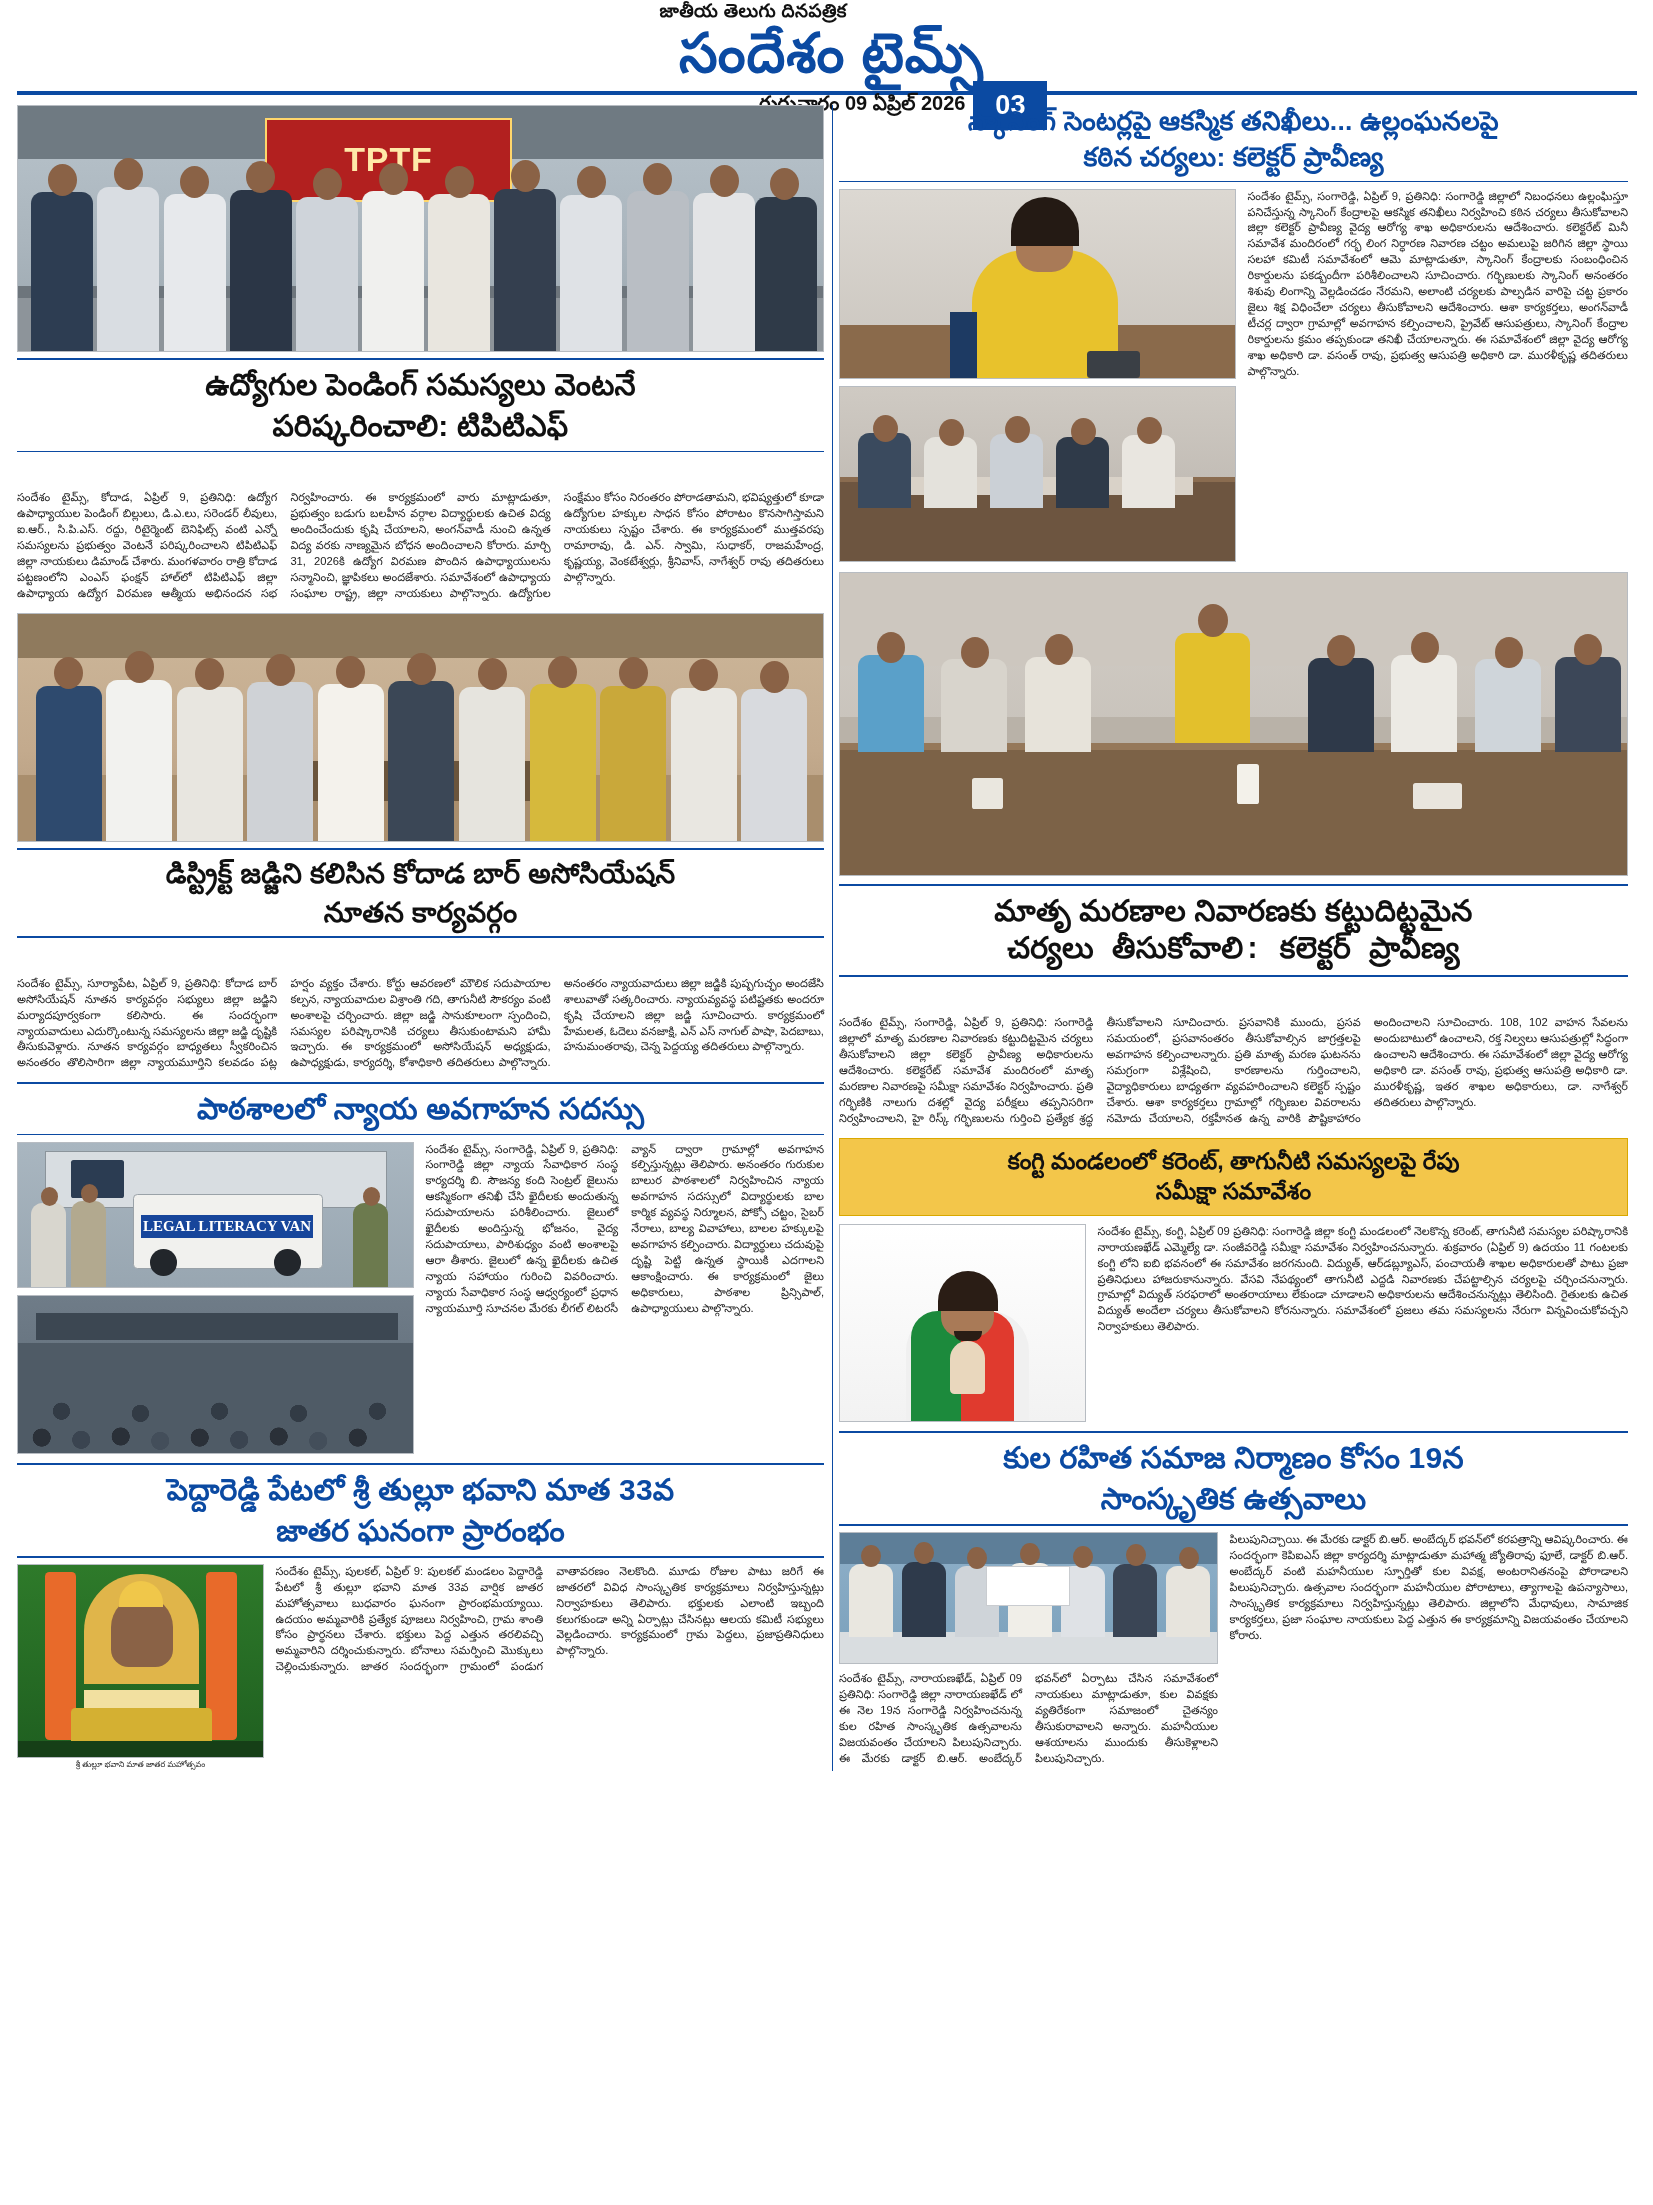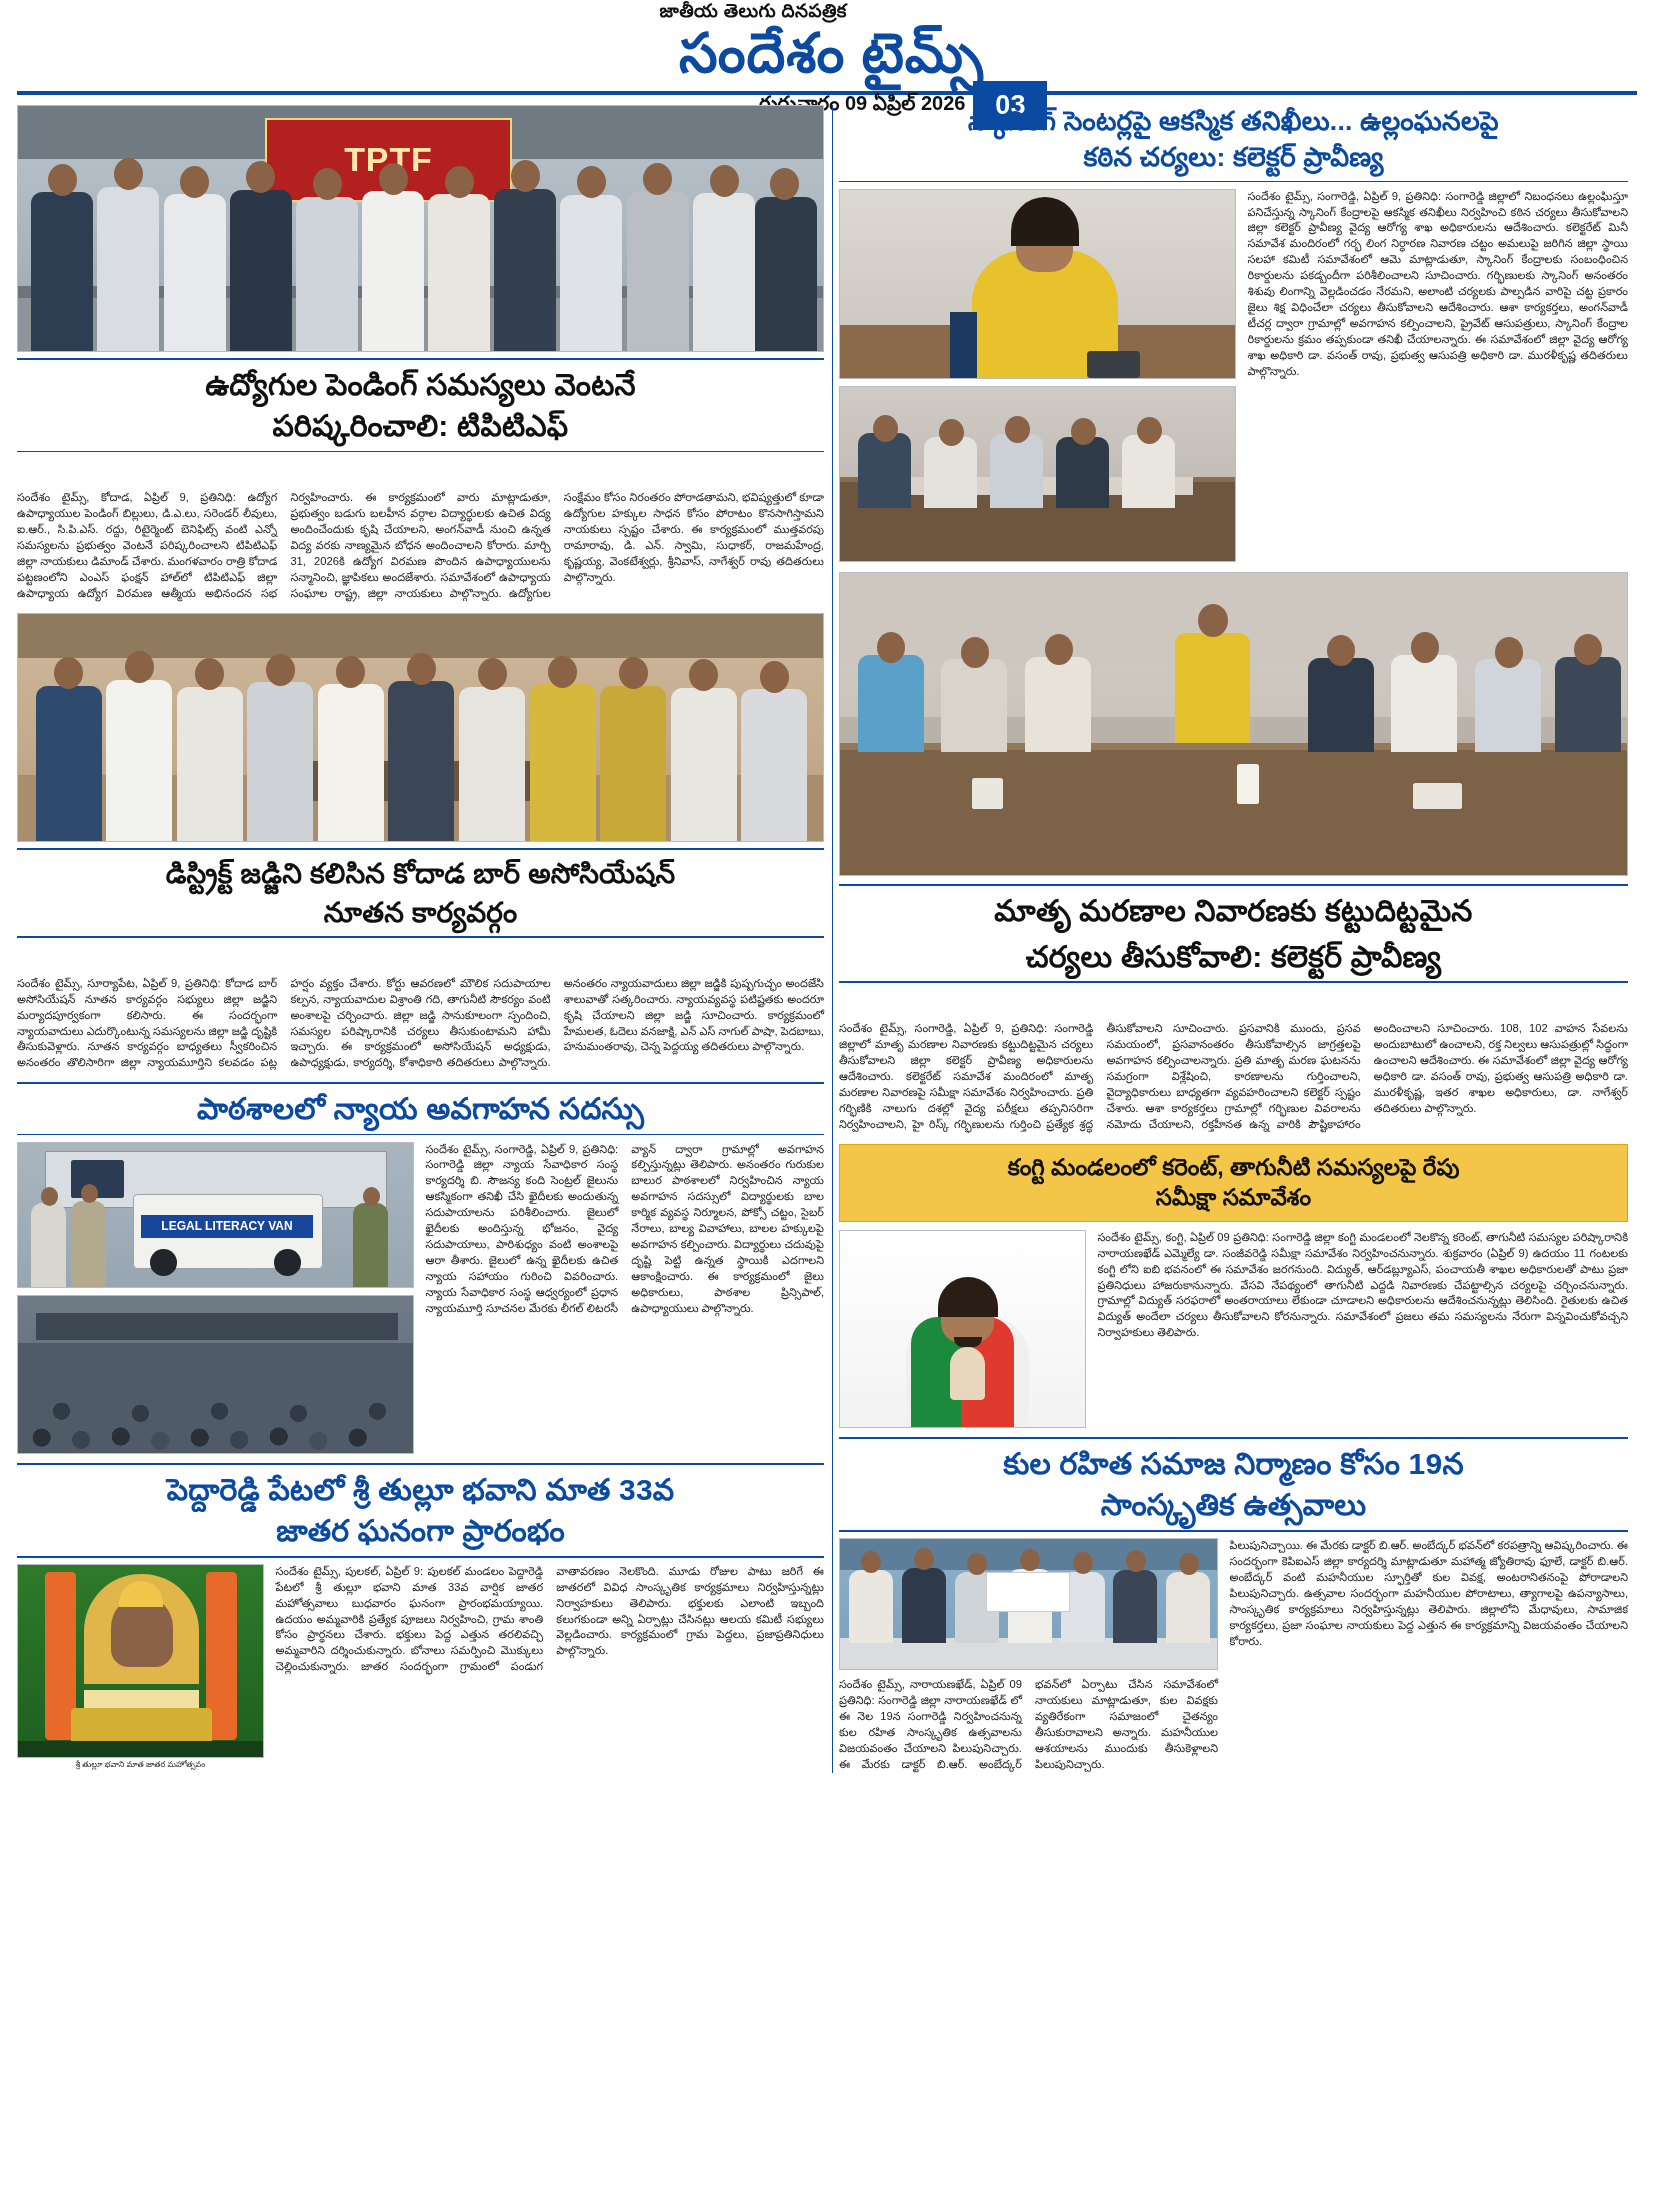--- a/index.html
+++ b/index.html
@@ -271,21 +271,21 @@
       <div class="headline h-68 h-blue" style="margin-top:3.5px;">పాఠశాలలో న్యాయ అవగాహన సదస్సు</div>
       <div class="rule"></div>
 
       <div style="display:flex;gap:11.5px;">
         <div style="width:397px;">
           <div class="photo" style="height:146px;">
             <div class="grp-wall" style="background:linear-gradient(#a9b6c0 0%, #98a6b1 100%);"></div>
             <div style="position:absolute;left:26.5px;top:8px;right:26.5px;height:57px;background:#d8dde1;border:1.8px solid #8b949b;"></div>
             <div style="position:absolute;left:53px;top:17.6px;width:53px;height:38px;background:#2b3c52;border-radius:2.6px;"></div>
             <div style="position:absolute;left:115px;bottom:17.6px;width:190px;height:75px;background:#f1f1ee;border:1.8px solid #9aa2a8;border-radius:4.4px;"></div>
-            <div style="position:absolute;left:123px;bottom:49px;width:172px;height:23px;background:#17469b;color:#fff;font-size:12px;display:flex;align-items:center;justify-content:center;font-weight:bold;">LEGAL LITERACY VAN</div>
+            <div style="position:absolute;left:123px;bottom:49px;width:172px;height:23px;background:#17469b;color:#fff;font-size:15px;display:flex;align-items:center;justify-content:center;font-weight:bold;font-family:Liberation Serif, serif;">LEGAL LITERACY VAN</div>
             <div style="position:absolute;left:132px;bottom:10.6px;width:26.5px;height:26.5px;border-radius:50%;background:#22262b;"></div>
             <div style="position:absolute;left:256px;bottom:10.6px;width:26.5px;height:26.5px;border-radius:50%;background:#22262b;"></div>
             <div class="person" style="left:13.2px;width:35px;height:84px;background:#d8d6ce;"></div>
             <div class="head" style="left:23px;bottom:81px;width:17px;height:18.5px;"></div>
             <div class="person" style="left:53px;width:35px;height:86px;background:#b2a98f;"></div>
             <div class="head" style="left:63px;bottom:84px;width:17px;height:18.5px;"></div>
             <div class="person" style="left:335px;width:35px;height:84px;background:#6c7a4e;"></div>
             <div class="head" style="left:345px;bottom:81px;width:17px;height:18.5px;"></div>
           </div>
           <div class="photo" style="height:159px;margin-top:7px;">
@@ -398,21 +398,21 @@
         <div class="person" style="left:715px;bottom:123px;width:66px;height:95px;background:#3c4758;"></div>
         <div class="head" style="left:734px;bottom:210px;width:28px;height:31px;"></div>
 
         <div style="position:absolute;left:132px;bottom:66px;width:31px;height:31px;background:#eae7df;border-radius:2.6px;"></div>
         <div style="position:absolute;left:397px;bottom:71px;width:22px;height:40px;background:#f3f1ea;border-radius:2.6px;"></div>
         <div style="position:absolute;left:573px;bottom:66px;width:49px;height:26.5px;background:#e9e5dd;border-radius:2.6px;"></div>
       </div>
 
       <div class="rule" style="margin-top:8px;"></div>
       <div class="headline h-68">మాతృ మరణాల నివారణకు కట్టుదిట్టమైన</div>
-      <div class="headline h-68" style="margin-top:8px;">చర్యలు తీసుకోవాలి: కలెక్టర్ ప్రావీణ్య</div>
+      <div class="headline h-68" style="margin-top:2px;font-family:Liberation Mono, monospace;">చర్యలు తీసుకోవాలి: కలెక్టర్ ప్రావీణ్య</div>
       <div class="rule"></div>
 
       <div class="body-text cols-3">సందేశం టైమ్స్, సంగారెడ్డి, ఏప్రిల్ 9, ప్రతినిధి: సంగారెడ్డి జిల్లాలో మాతృ మరణాల నివారణకు కట్టుదిట్టమైన చర్యలు తీసుకోవాలని జిల్లా కలెక్టర్ ప్రావీణ్య అధికారులను ఆదేశించారు. కలెక్టరేట్ సమావేశ మందిరంలో మాతృ మరణాల నివారణపై సమీక్షా సమావేశం నిర్వహించారు. ప్రతి గర్భిణికి నాలుగు దశల్లో వైద్య పరీక్షలు తప్పనిసరిగా నిర్వహించాలని, హై రిస్క్ గర్భిణులను గుర్తించి ప్రత్యేక శ్రద్ధ తీసుకోవాలని సూచించారు. ప్రసవానికి ముందు, ప్రసవ సమయంలో, ప్రసవానంతరం తీసుకోవాల్సిన జాగ్రత్తలపై అవగాహన కల్పించాలన్నారు. ప్రతి మాతృ మరణ ఘటనను సమగ్రంగా విశ్లేషించి, కారణాలను గుర్తించాలని, వైద్యాధికారులు బాధ్యతగా వ్యవహరించాలని కలెక్టర్ స్పష్టం చేశారు. ఆశా కార్యకర్తలు గ్రామాల్లో గర్భిణుల వివరాలను నమోదు చేయాలని, రక్తహీనత ఉన్న వారికి పౌష్టికాహారం అందించాలని సూచించారు. 108, 102 వాహన సేవలను అందుబాటులో ఉంచాలని, రక్త నిల్వలు ఆసుపత్రుల్లో సిద్ధంగా ఉంచాలని ఆదేశించారు. ఈ సమావేశంలో జిల్లా వైద్య ఆరోగ్య అధికారి డా. వసంత్ రావు, ప్రభుత్వ ఆసుపత్రి అధికారి డా. మురళీకృష్ణ, ఇతర శాఖల అధికారులు, డా. నాగేశ్వర్ తదితరులు పాల్గొన్నారు.</div>
 
       <div style="margin-top:11.5px;">
         <div class="caption-bar">
           <span>కంగ్టి మండలంలో కరెంట్, తాగునీటి సమస్యలపై రేపు</span><br>
           <span>సమీక్షా సమావేశం</span>
         </div>
         <div style="display:flex;gap:11.5px;margin-top:8px;">

